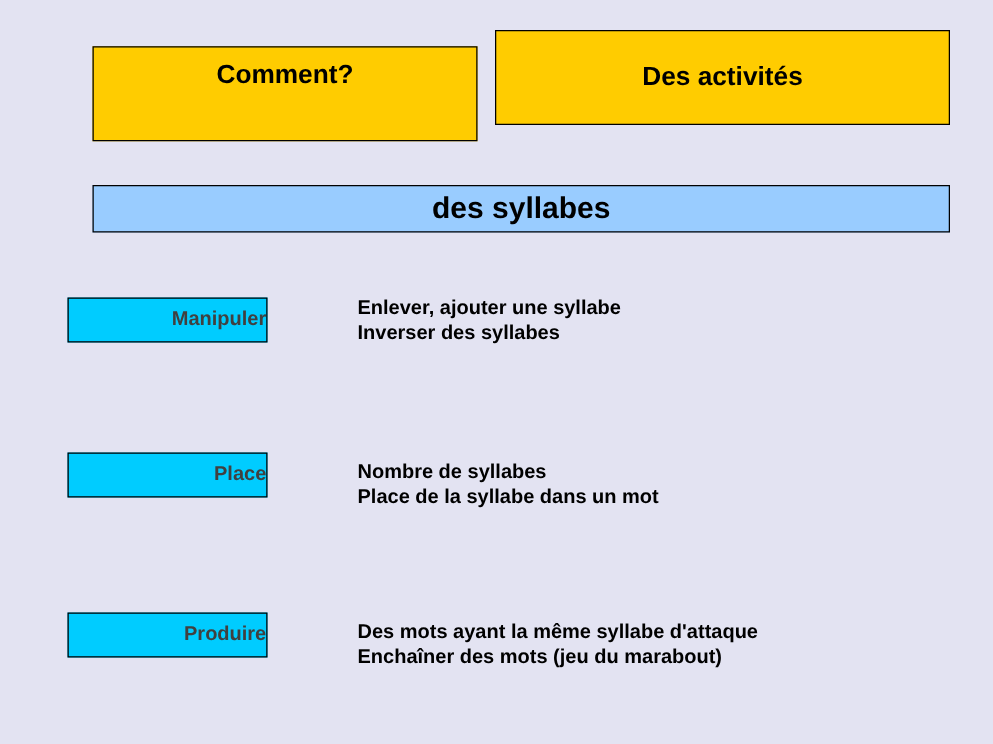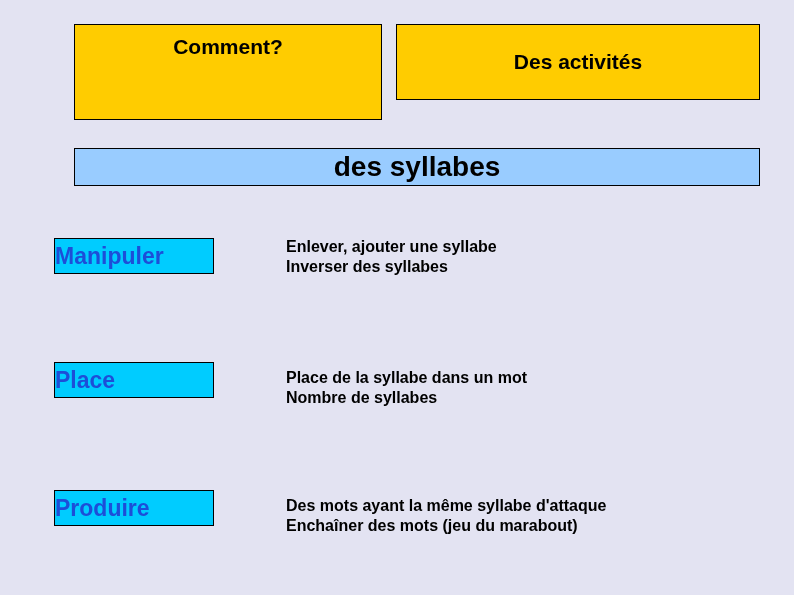--- a/index.html
+++ b/index.html
@@ -13,23 +13,23 @@
   }
   .top-row {
     position: absolute;
     top: 24px;
     left: 0;
     width: 100%;
   }
   .box-comment {
     position: absolute;
     left: 74px;
-    top: 0;
+    top: 13px;
     width: 308px;
-    height: 96px;
+    height: 76px;
     background: #ffcc00;
     border: 1px solid #000;
     display: flex;
     align-items: flex-start;
     justify-content: center;
     padding-top: 10px;
     font-size: 21px;
     font-weight: bold;
     color: #000;
   }
@@ -56,45 +56,45 @@
     position: absolute;
     top: 148px;
     left: 74px;
     width: 686px;
     height: 38px;
     background: #99ccff;
     border: 1px solid #000;
     display: flex;
     align-items: center;
     justify-content: center;
-    font-size: 28px;
+    font-size: 24px;
     font-weight: bold;
     color: #000;
   }
   .row {
     position: absolute;
     left: 0;
     width: 100%;
   }
   .row-1 { top: 238px; }
   .row-2 { top: 362px; }
   .row-3 { top: 490px; }
   .action-box {
     position: absolute;
     left: 54px;
     width: 160px;
     height: 36px;
     background: #00ccff;
     border: 1px solid #000;
     display: flex;
     align-items: center;
-    justify-content: flex-start;
-    font-size: 23px;
+    justify-content: flex-end;
+    font-size: 16px;
     font-weight: bold;
-    color: #1d4ed8;
+    color: #404040;
   }
   .desc {
     position: absolute;
     left: 268px;
     width: 470px;
     font-size: 16px;
     font-weight: bold;
     color: #000;
     line-height: 1.25;
     margin-left: 18px;
@@ -127,22 +127,22 @@
     <div>Enlever, ajouter une syllabe</div>
     <div>Inverser des syllabes</div>
   </div>
 </div>
 
 <div class="row row-2">
   <div class="action-box">
     <span>Place</span>
   </div>
   <div class="desc desc-2">
+    <div>Nombre de syllabes</div>
     <div>Place de la syllabe dans un mot</div>
-    <div>Nombre de syllabes</div>
     <div></div>
   </div>
 </div>
 
 <div class="row row-3">
   <div class="action-box">
     <span>Produire</span>
   </div>
   <div class="desc desc-3">
     <div>Des mots ayant la même syllabe d'attaque</div>

